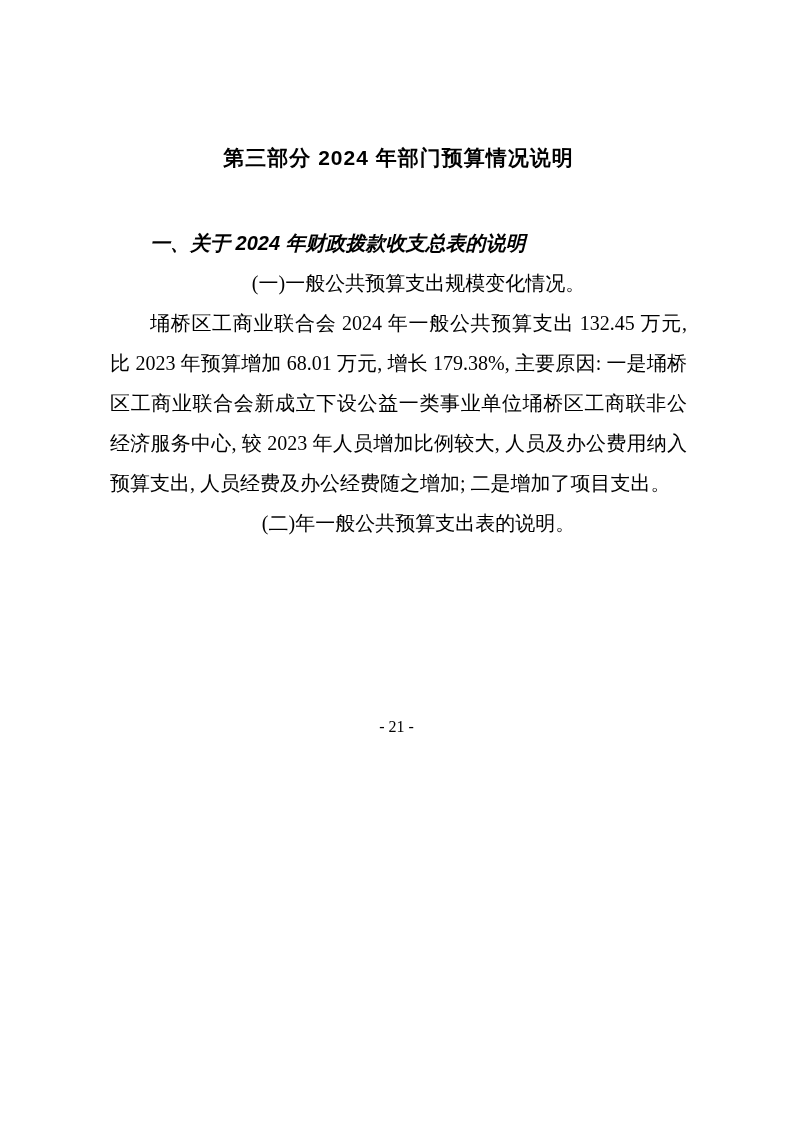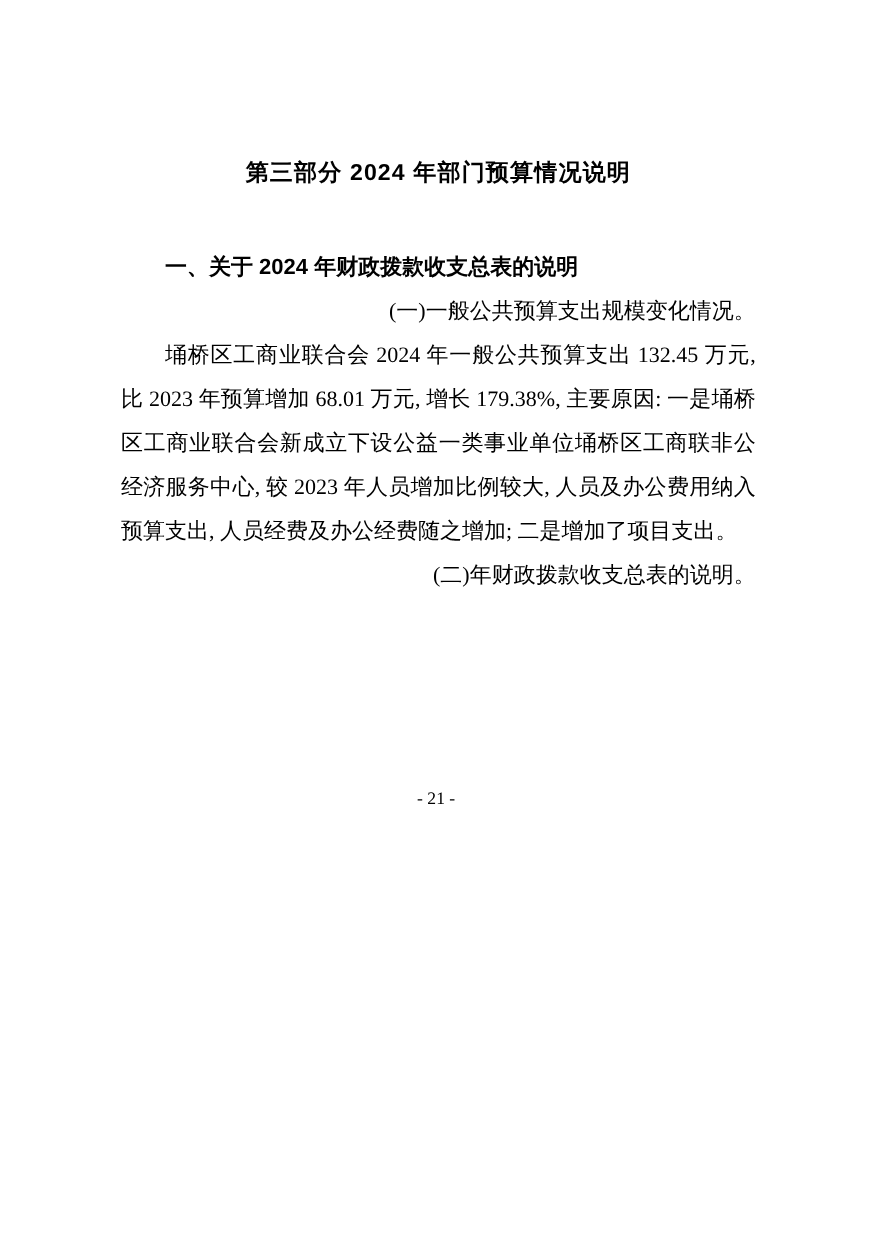--- a/index.html
+++ b/index.html
@@ -34,23 +34,24 @@
     text-indent: 2em;
     text-align: justify;
     margin: 0;
     word-break: break-all;
   }
   .block.heading {
     font-weight: bold;
     text-align: left;
     font-family: "Liberation Sans", "DejaVu Sans", sans-serif;
     font-size: 20px;
+    font-style: italic;
   }
   .block.subheading {
-    text-align: right;
+    text-align: center;
   }
   .page-footer {
     position: absolute;
     bottom: 60px;
     left: 0;
     width: 100%;
     text-align: center;
     font-size: 16px;
     color: #000000;
     font-family: "Liberation Serif", "DejaVu Serif", serif;
@@ -64,18 +65,18 @@
   <h1 class="doc-title">第三部分 2024 年部门预算情况说明</h1>
 
   <p class="block heading">一、关于 2024 年财政拨款收支总表的说明</p>
 
 
 
   <p class="block subheading">(一)一般公共预算支出规模变化情况。</p>
 
   <p class="block paragraph">埇桥区工商业联合会 2024 年一般公共预算支出 132.45 万元, 比 2023 年预算增加 68.01 万元, 增长 179.38%, 主要原因: 一是埇桥区工商业联合会新成立下设公益一类事业单位埇桥区工商联非公经济服务中心, 较 2023 年人员增加比例较大, 人员及办公费用纳入预算支出, 人员经费及办公经费随之增加; 二是增加了项目支出。</p>
 
-  <p class="block subheading">(二)年财政拨款收支总表的说明。</p>
+  <p class="block subheading">(二)年一般公共预算支出表的说明。</p>
 
 
   <div class="page-footer">- 21 -</div>
 
 </div>
 
 </body></html>

